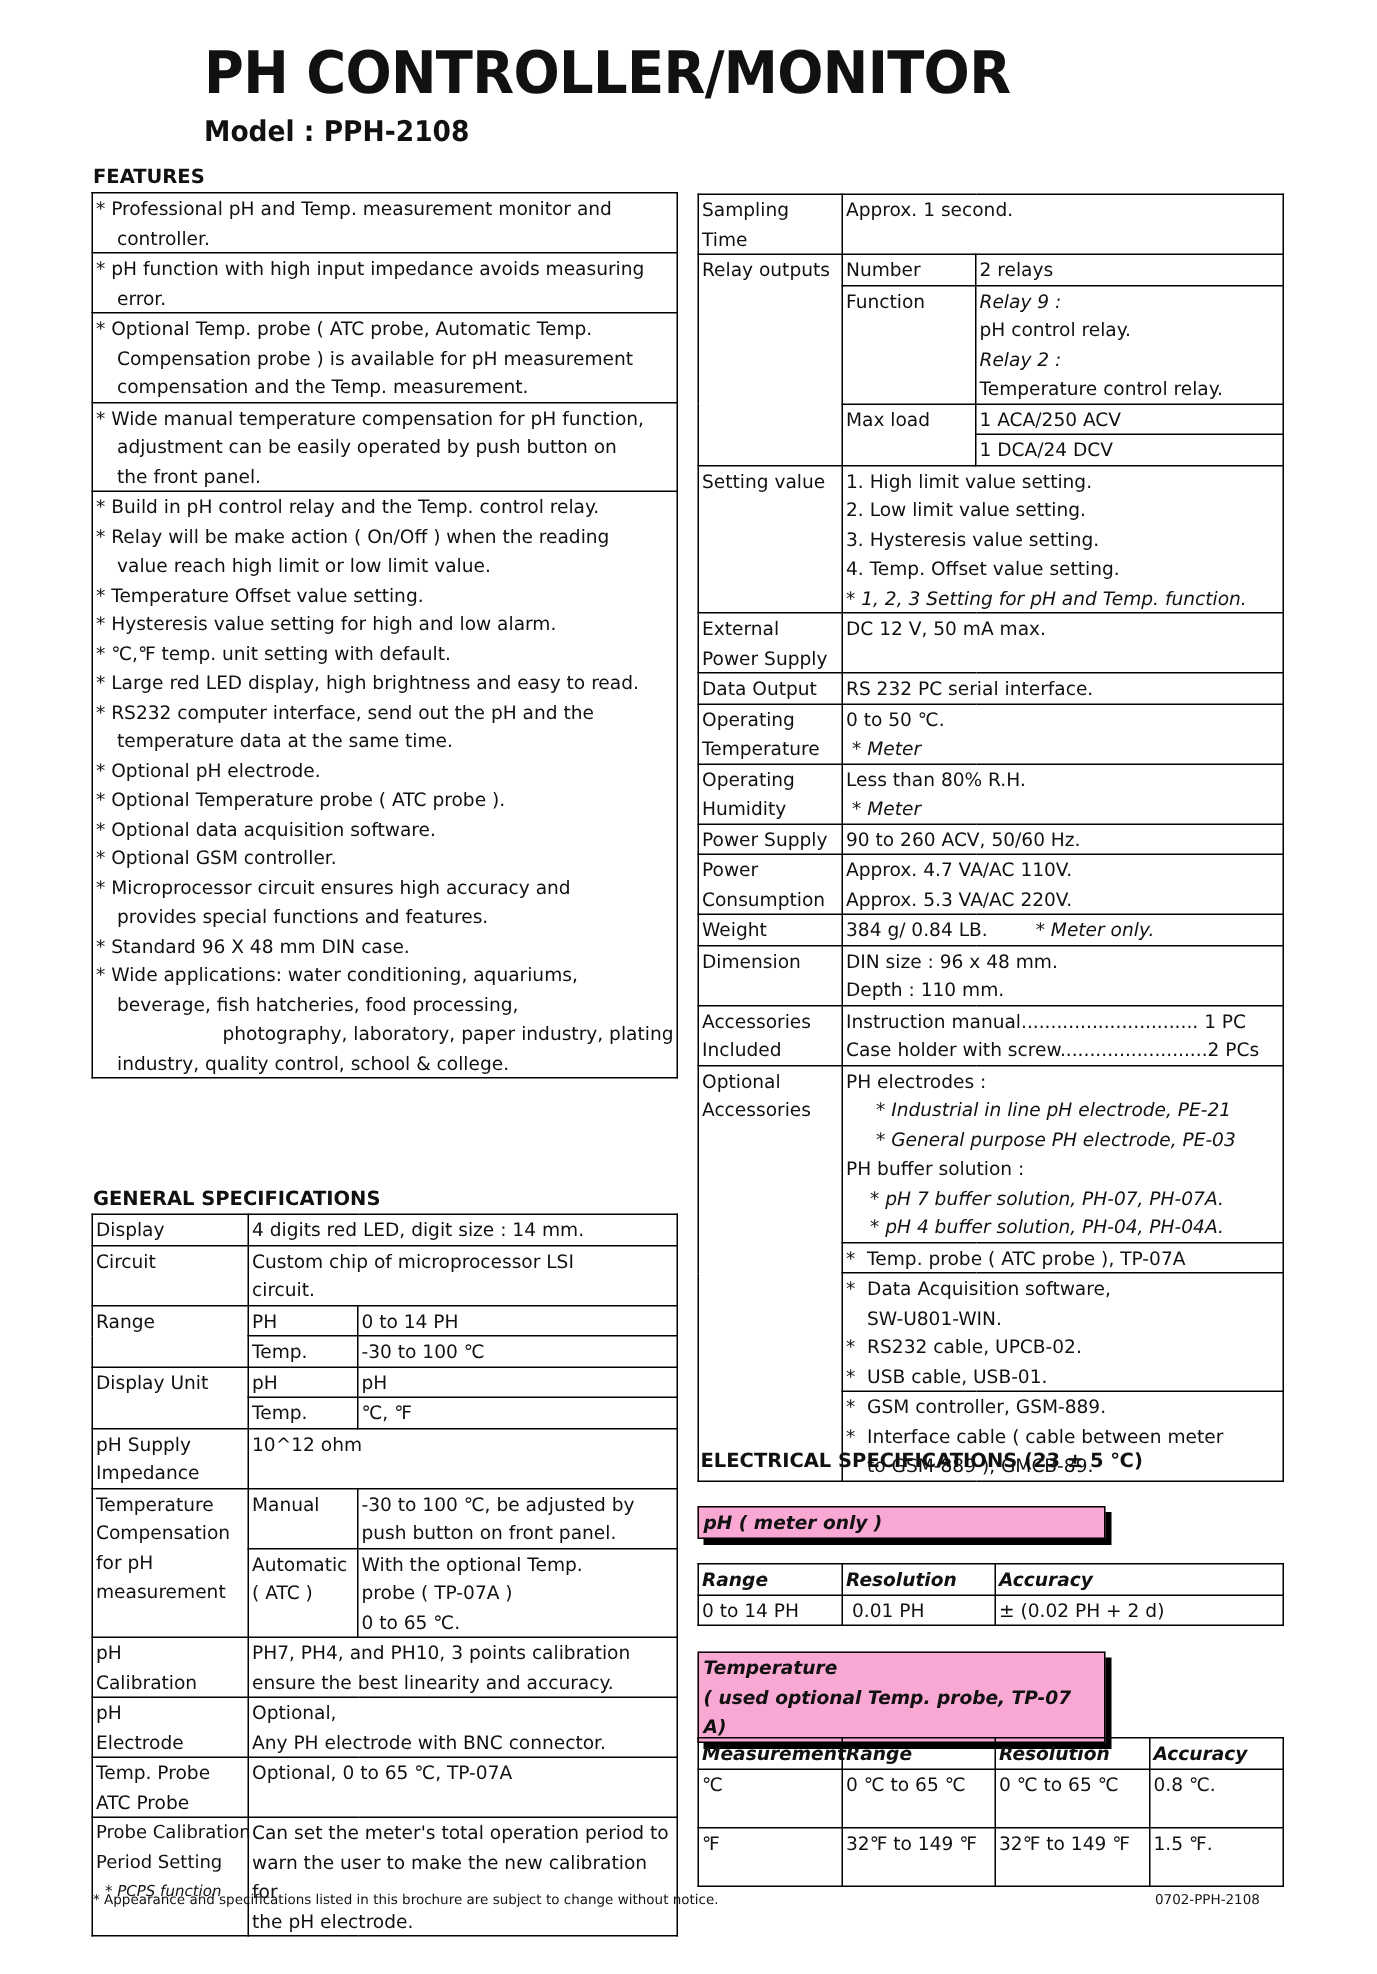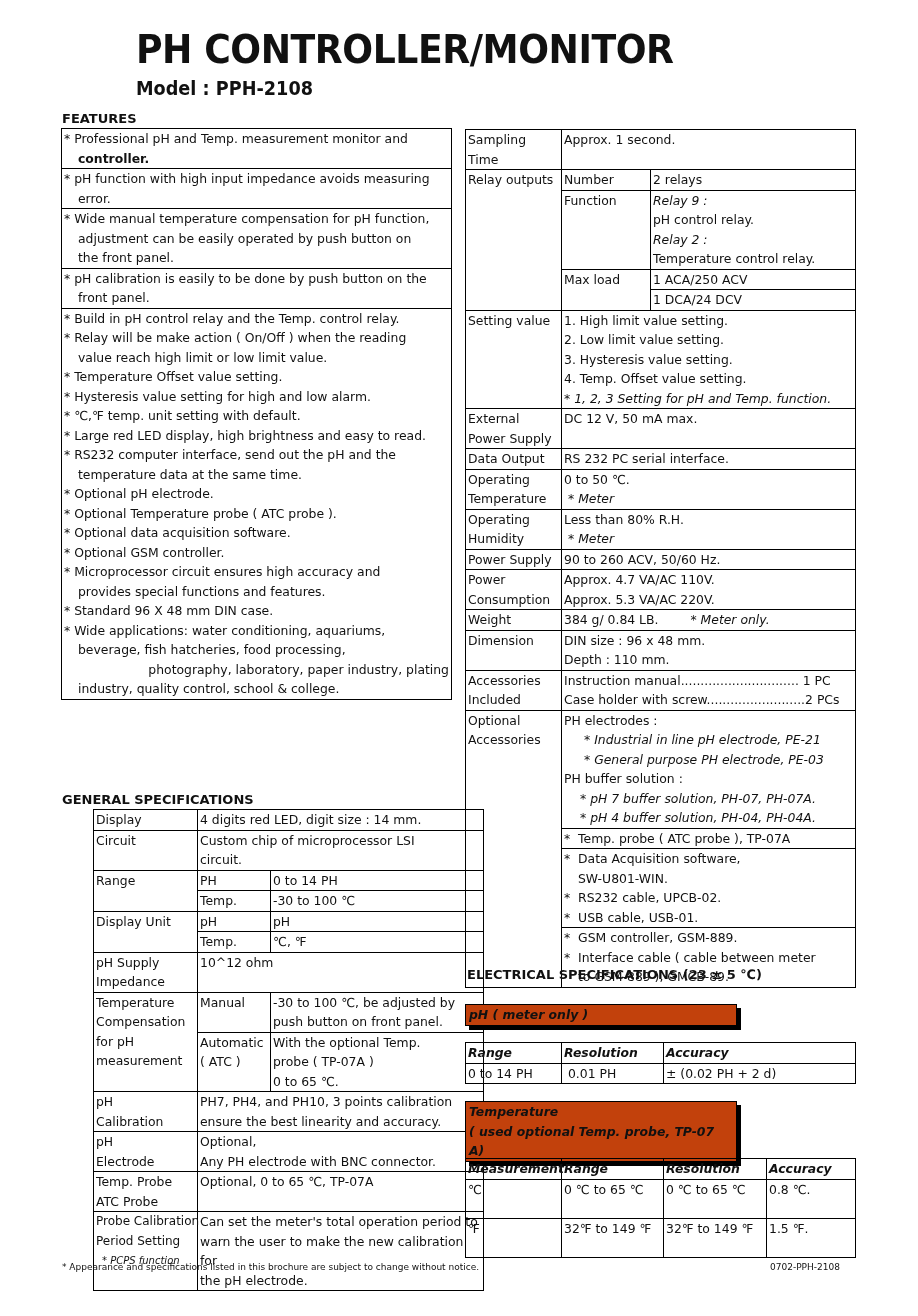--- a/index.html
+++ b/index.html
@@ -10,57 +10,58 @@
   .model { position: absolute; left: 136px; top: 76px; font-weight: bold; font-size: 19px; line-height: 24px; transform: scaleX(0.93); transform-origin: left; }
   .sec-h { position: absolute; font-weight: bold; font-size: 13px; line-height: 16px; }
   table { border-collapse: collapse; position: absolute; table-layout: fixed; }
   td { border: 1px solid #000; vertical-align: top; padding: 0 2px; line-height: 19.5px; font-size: 12.4px; }
   .feat td { padding: 0 2px 0 0; }
   .feat .line { padding-left: 16px; text-indent: -14px; }
   .it { font-style: italic; }
   .bi { font-style: italic; font-weight: bold; }
   .ind1 { padding-left: 20px; }
   .ind2 { padding-left: 16px; }
-  .boxed { position: absolute; border: 1px solid #000; box-shadow: 4px 4px 0 #000; background:#c2410c;
+  .boxed { position: absolute; border: 1px solid #000; box-shadow: 4px 4px 0 #000; background:#f9a8d4;
            font-style: italic; font-weight: bold; font-size: 12.4px; line-height: 19.5px; padding: 0 3px; }
   .footer { position: absolute; font-size: 9px; line-height: 12px; }
   .bullet-line { display:block; padding-left: 14px; text-indent: -14px; }
 </style>
 </head>
 <body>
 
 <div class="title">PH CONTROLLER/MONITOR</div>
 <div class="model">Model : PPH-2108</div>
 
 <div class="sec-h" style="left:62px; top:111px;">FEATURES</div>
 <table class="feat" style="left:61px; top:128px; width:391px;">
   <tbody id="feat-body">
       <tr>
         <td>
           <div class="line">*  Professional pH and Temp. measurement monitor and</div>
-          <div class="line" style="text-indent: 0px; font-weight: bold;">controller.</div>
+          <div class="line" style="text-indent: 0px;">controller.</div>
         </td>
       </tr>
       <tr>
         <td>
           <div class="line">*  pH function with high input impedance avoids measuring</div>
           <div class="line" style="text-indent: 0px;">error.</div>
+        </td>
+      </tr>
+      <tr>
+        <td>
+          <div class="line">*  Optional Temp. probe ( ATC probe, Automatic Temp.</div>
+          <div class="line" style="text-indent: 0px;">Compensation probe ) is available for pH measurement</div>
+          <div class="line" style="text-indent: 0px;">compensation and the Temp. measurement.</div>
         </td>
       </tr>
       <tr>
         <td>
           <div class="line">*  Wide manual temperature compensation for pH function,</div>
           <div class="line" style="text-indent: 0px;">adjustment  can be easily operated by push button on</div>
           <div class="line" style="text-indent: 0px;">the front panel.</div>
-        </td>
-      </tr>
-      <tr>
-        <td>
-          <div class="line">*  pH calibration is easily to be done by push button on the</div>
-          <div class="line" style="text-indent: 0px;">front panel.</div>
         </td>
       </tr>
       <tr>
         <td>
           <div class="line">*  Build in pH control relay and the Temp. control relay.</div>
           <div class="line">*  Relay will be make action ( On/Off )  when the reading</div>
           <div class="line" style="text-indent: 0px;">value reach high limit or low limit value.</div>
           <div class="line">*  Temperature Offset value setting.</div>
           <div class="line">*  Hysteresis value setting for high and low alarm.</div>
           <div class="line">*  ℃,℉ temp. unit setting with default.</div>
@@ -77,21 +78,21 @@
           <div class="line">*  Wide applications: water conditioning, aquariums,</div>
           <div class="line" style="text-indent: 0px;">beverage, fish hatcheries, food processing,</div>
           <div class="line" style="text-indent: 0px; text-align: right;">photography, laboratory, paper industry, plating</div>
           <div class="line" style="text-indent: 0px;">industry, quality control, school &amp; college.</div>
         </td>
       </tr>
     </tbody>
 </table>
 
 <div class="sec-h" style="left:62px; top:792px;">GENERAL SPECIFICATIONS</div>
-<table style="left:61px; top:809px; width:391px;margin-left:32px;">
+<table style="left:61px; top:809px; width:391px;">
   <colgroup>
       <col style="width:104px">
       <col style="width:73px">
       <col>
     </colgroup>
   <tbody>
       <tr>
     <td>Display</td>
     <td colspan="2">4 digits red LED, digit size : 14 mm.</td>
   </tr>

